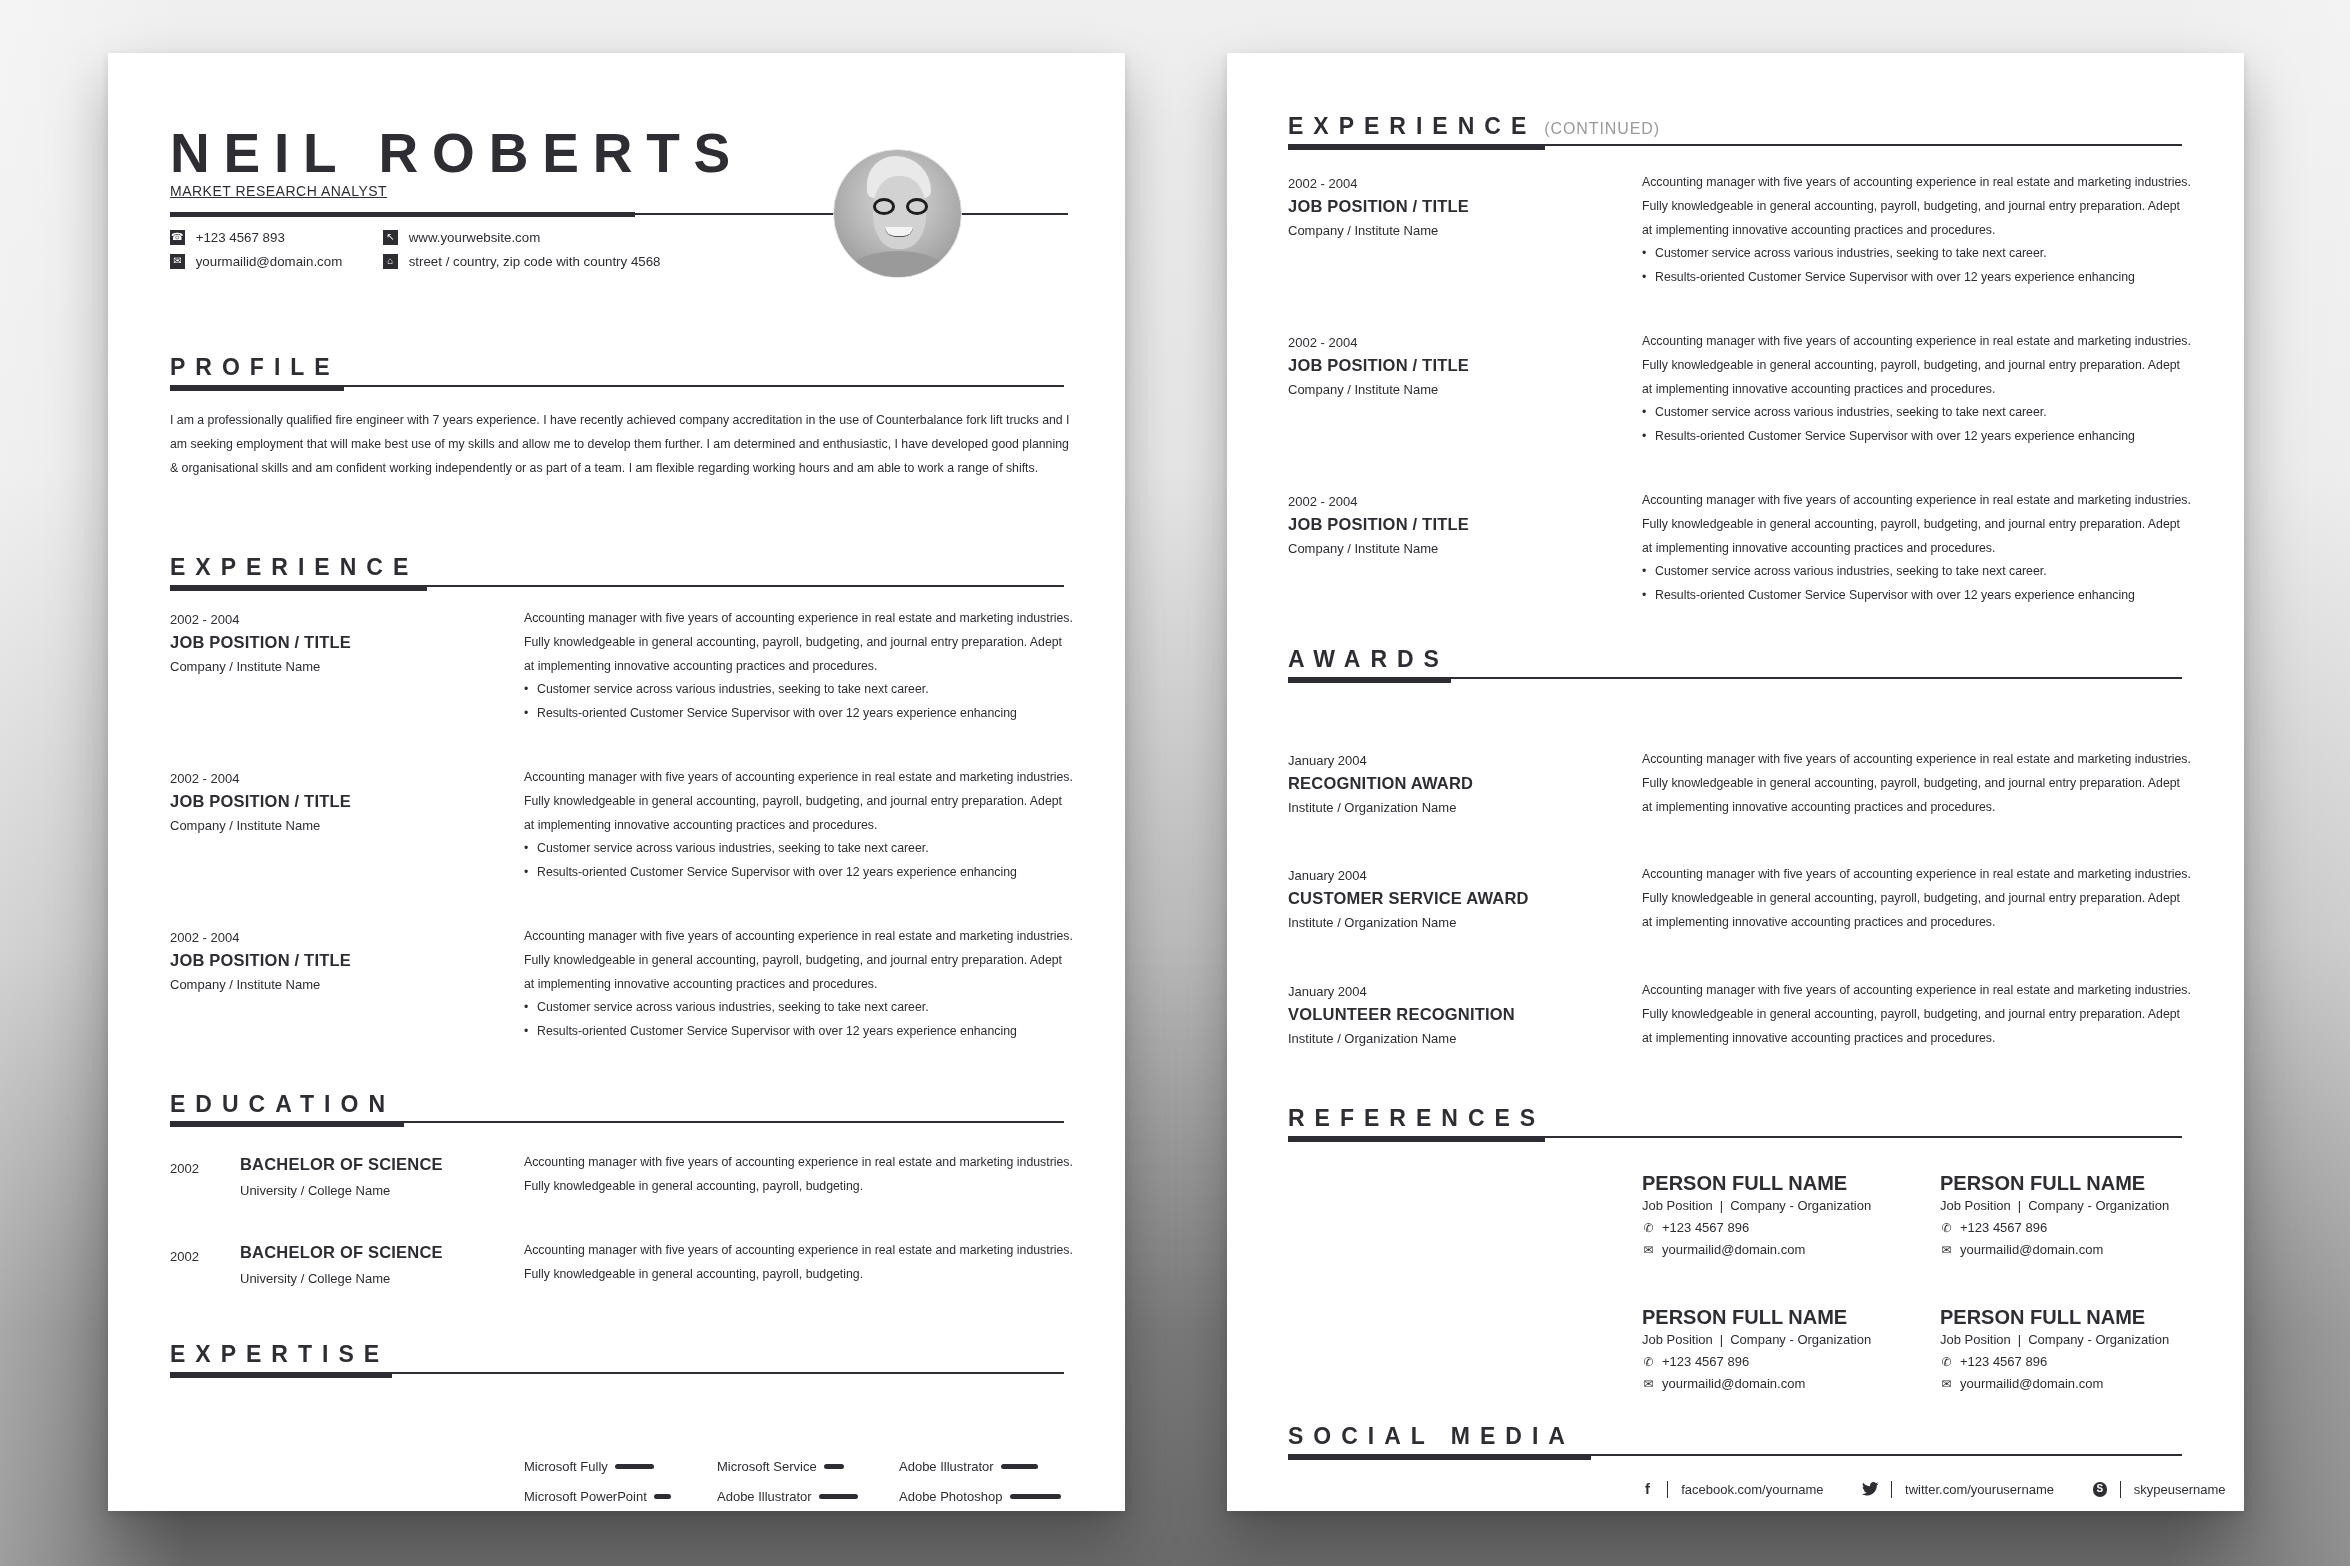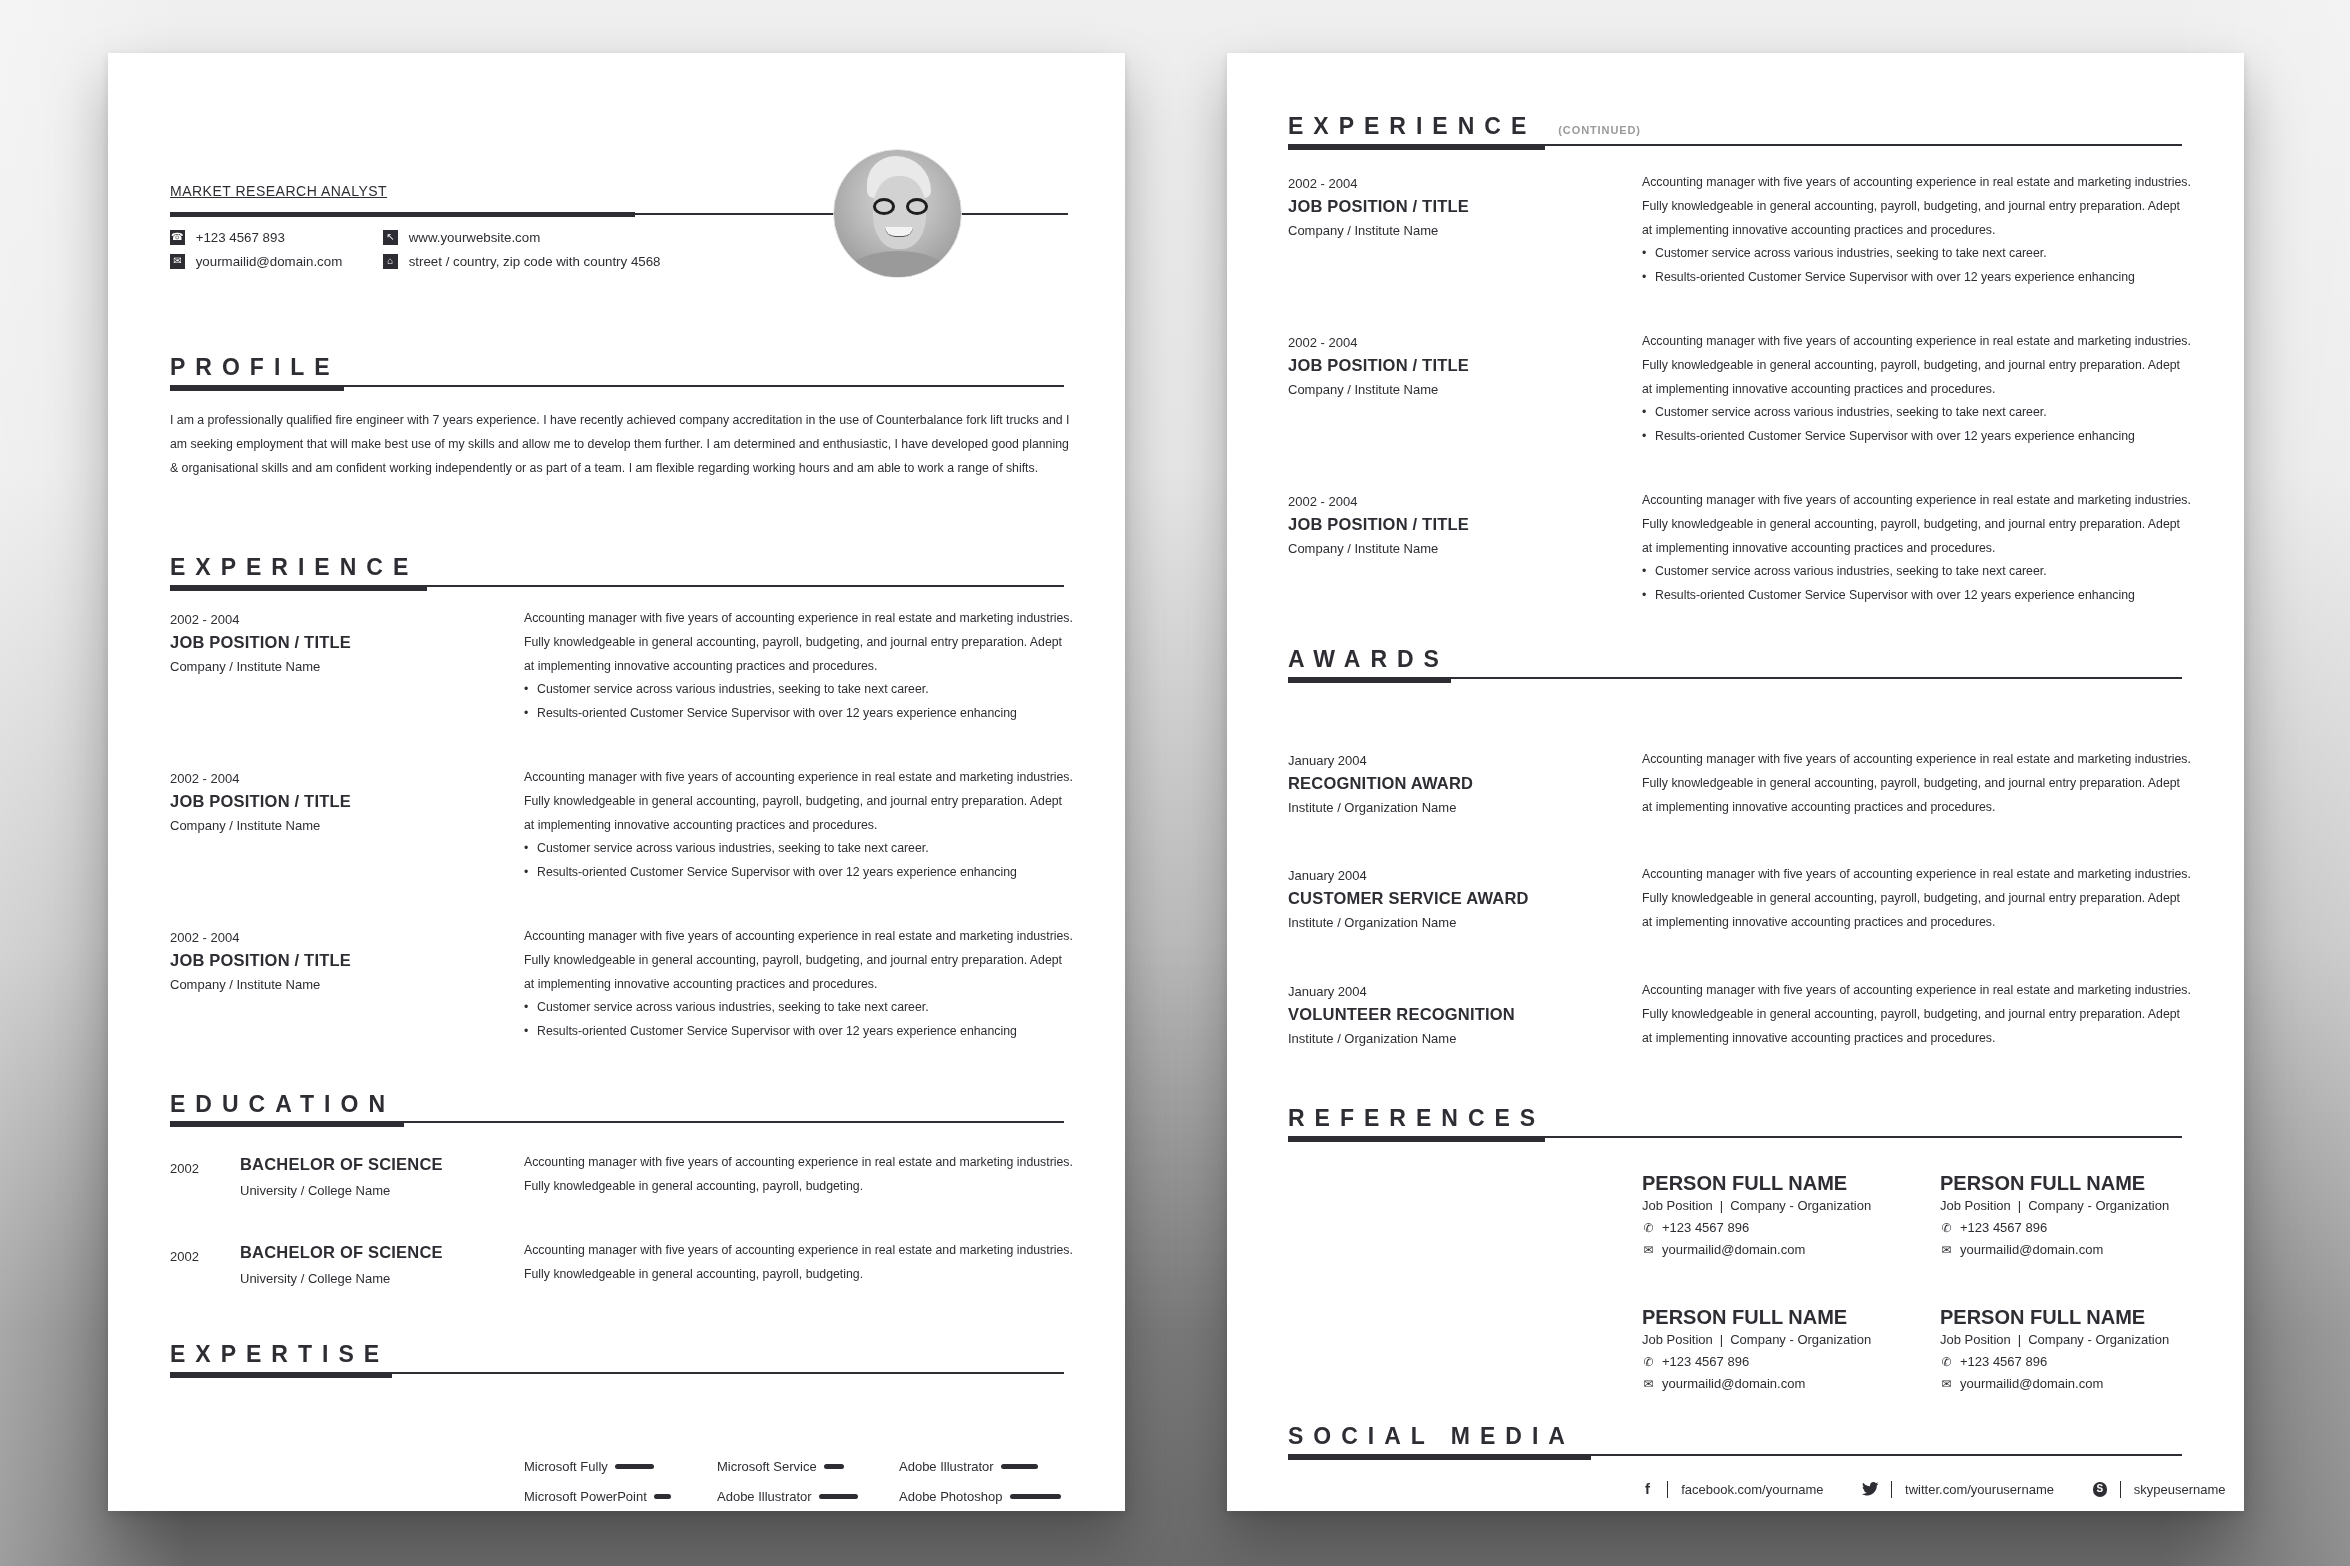--- a/index.html
+++ b/index.html
@@ -38,21 +38,21 @@
   .photo .glasses i { position: absolute; top: 0; width: 22px; height: 16.5px; border: 3.7px solid #1e1e1e; border-radius: 50%; box-sizing: border-box; }
   .photo .glasses i:first-child { left: 1.8px; } .photo .glasses i:last-child { right: 1.8px; }
   .photo .smile { position: absolute; left: 51px; top: 77px; width: 27.5px; height: 9.2px; border-radius: 0 0 18.4px 18.4px; background: #f3f3f3; border-bottom: 1.8px solid #555; }
   .photo .shoulders { position: absolute; left: 9.2px; top: 101px; width: 110px; height: 55px; border-radius: 50% 50% 0 0; background: #9a9a9a; }
 
   .contact { font-size: 13.3px; color: #2e2d33; display: flex; align-items: center; gap: 11px; }
   .cicon { width: 14.7px; height: 14.7px; background: #2e2d33; color: #fff; font-size: 10px; line-height: 14.7px; text-align: center; display: inline-block; }
 
   
   .sec-title { font-size: 23px; font-weight: 700; letter-spacing: 10px; color: #2e2d33; line-height: 1; }
-  .sec-title .cont { font-size: 11px; font-weight: 700; letter-spacing: 0.9px; color: #9a9a9a; margin-left: 22px; }
+  .sec-title .cont { font-size: 16px; font-weight: 400; letter-spacing: 0.9px; color: #9a9a9a; margin-left: 8px; }
   .rule-wrap { position: absolute; height: 5.5px; }
   .rule-thin { position: absolute; left: 0; right: 0; top: 0; height: 1.8px; background: #2e2d33; }
   .rule-thick { position: absolute; left: 0; top: 0; height: 5.5px; background: #2e2d33; }
 
   .para { font-size: 12.3px; line-height: 24px; color: #2e2d33; }
   .date { font-size: 13px; color: #2e2d33; }
   .title { font-size: 16.5px; font-weight: 700; color: #2e2d33; letter-spacing: 0.2px; }
   .sub { font-size: 13px; color: #2e2d33; }
   .bullets { margin: 0; padding: 0; list-style: none; }
   .bullets li { font-size: 12.3px; line-height: 24px; padding-left: 13px; position: relative; }
@@ -70,20 +70,21 @@
   .social .sicon { font-weight: 700; font-size: 14.7px; width: 14.7px; text-align: center; }
   .skype { width: 14.7px; height: 14.7px; border-radius: 50%; background: #2e2d33; color: #fff; font-size: 10px; font-weight: 700; line-height: 14.7px; text-align: center; display: inline-block; }
 </style>
 </head>
 <body>
 
 <div class="bg-shade"></div>
 
 <div class="page left">
 
+  <div class="abs name">NEIL ROBERTS</div>
   <div class="abs role">MARKET RESEARCH ANALYST</div>
   <div class="abs head-rule-thick"></div>
   <div class="abs head-rule-thin"></div>
 
   <div class="abs photo">
     <div class="shoulders"></div>
       <div class="hair"></div>
       <div class="face"></div>
     <div class="glasses">
         <i></i>

